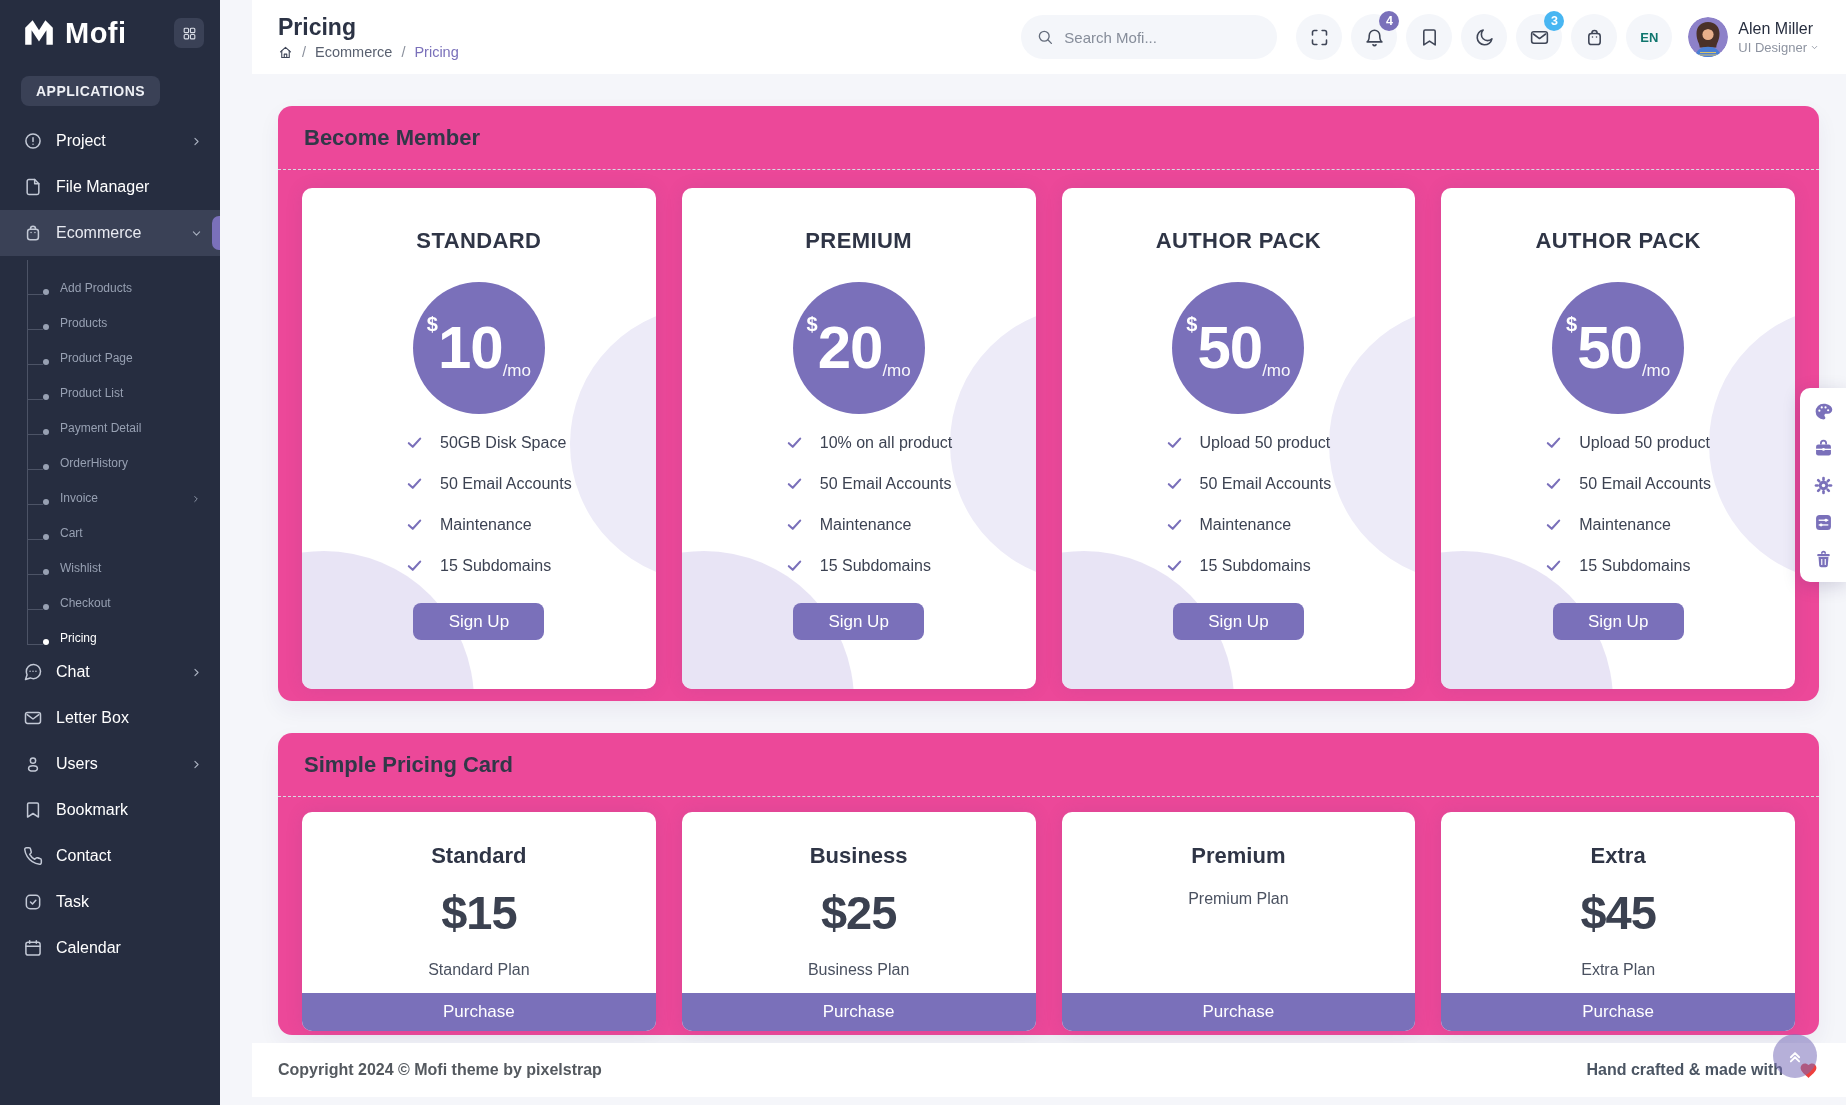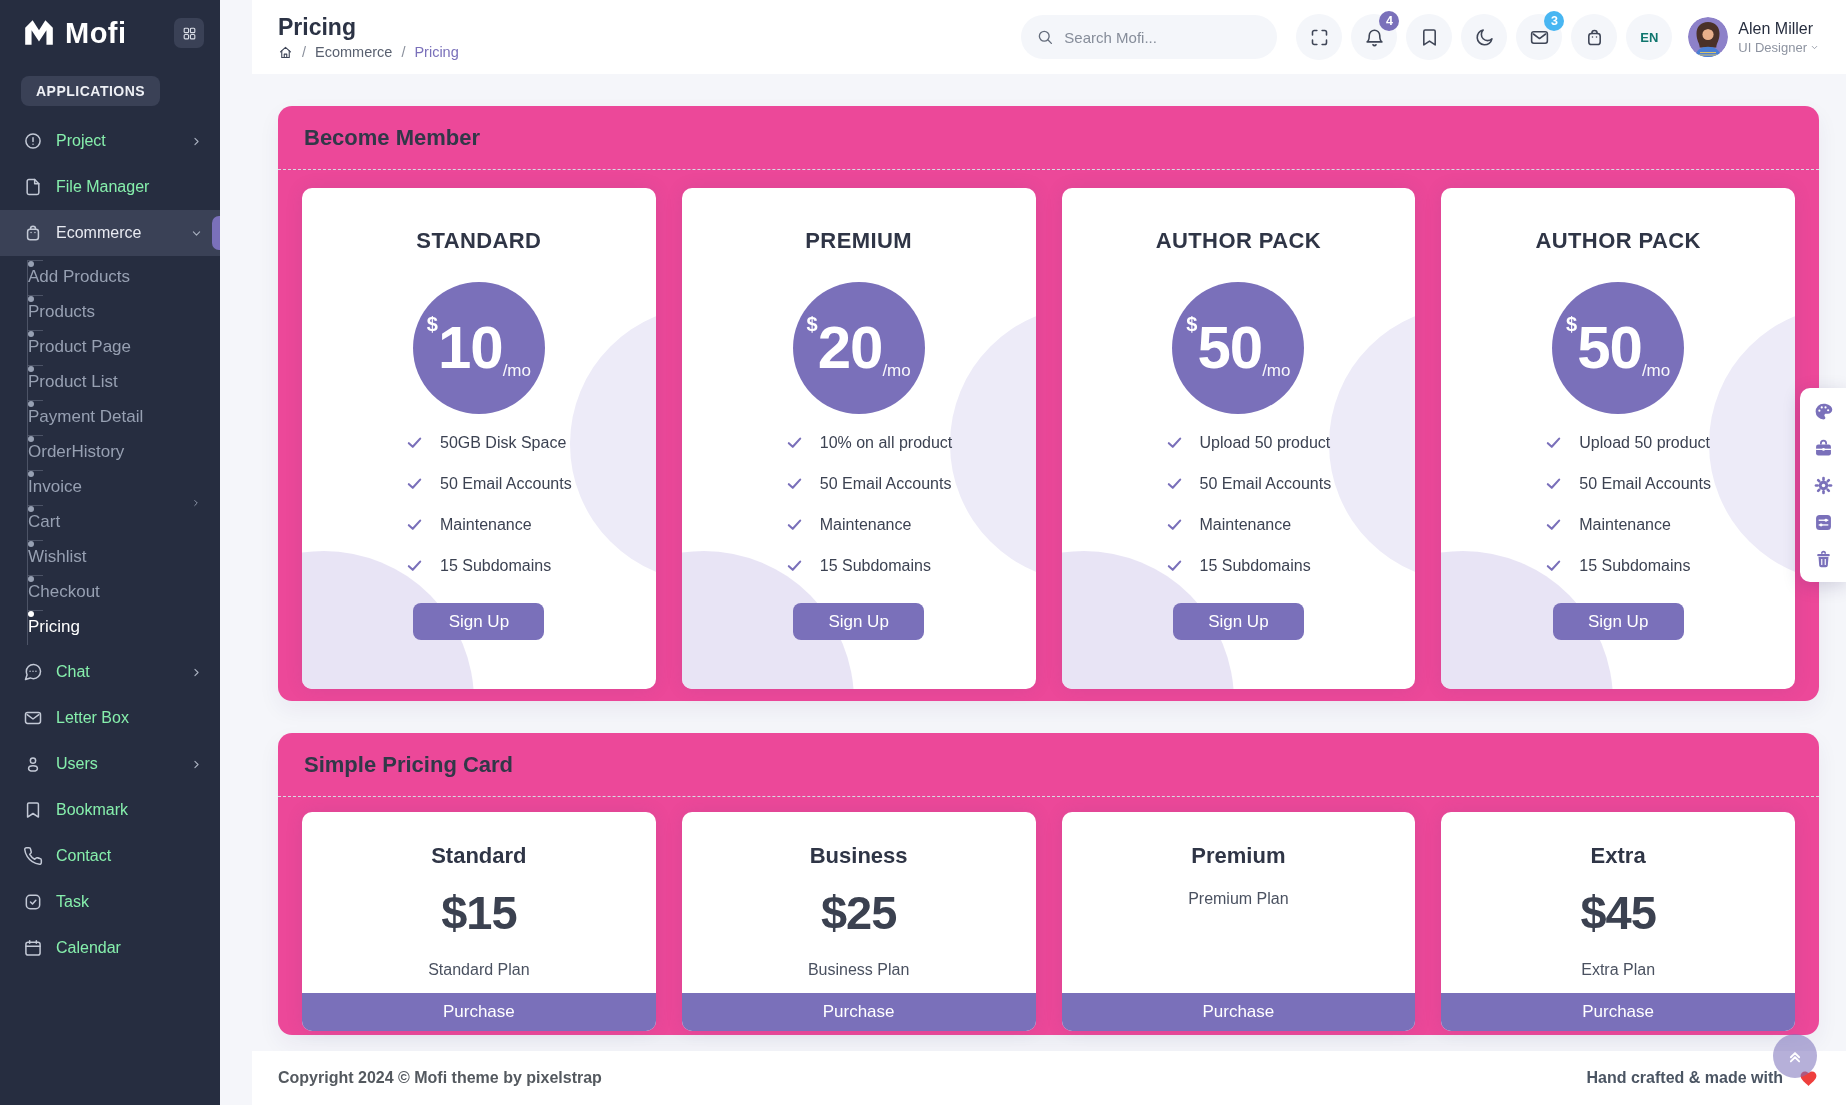--- a/index.html
+++ b/index.html
@@ -13,27 +13,27 @@
   .ic-xs { width:12px; height:12px; }
 
   
   .sidebar { position:absolute; left:0; top:0; bottom:0; width:220px; background:#262d40; color:#d0d5df; z-index:10; }
   .logo-row { display:flex; align-items:center; gap:9px; padding:16px 16px 14px 22px; }
   .brand-mark { width:34px; height:34px; }
   .brand-name { font-size:29px; font-weight:700; color:#ffffff; letter-spacing:.5px; }
   .grid-toggle { margin-left:auto; width:30px; height:30px; border-radius:7px; background:#3a4156; display:flex; align-items:center; justify-content:center; color:#d9dde6; cursor:pointer; }
   .section-pill { display:inline-block; margin:12px 0 12px 21px; background:#3a4156; color:#eef0f5; font-size:14px; font-weight:700; letter-spacing:.5px; padding:7px 15px; border-radius:8px; }
   .menu { display:block; }
-  .menu-item { position:relative; display:flex; align-items:center; gap:13px; height:46px; padding:0 16px 0 23px; font-size:16px; color:#86efac; cursor:pointer; }
+  .menu-item { position:relative; display:flex; align-items:center; gap:13px; height:46px; padding:0 16px 0 23px; font-size:16px; color:#ffffff; cursor:pointer; }
   .menu-item .mi-icon { color:#c3c9d6; }
   .menu-item .chev { margin-left:auto; color:#aab1c0; }
   .menu-item.active { background:#3a4156; color:#e8eaf1; }
   .active-indicator { position:absolute; right:0; top:6px; bottom:6px; width:8px; border-radius:7px 0 0 7px; background:#7a70ba; }
   .submenu { list-style:none; margin:4px 0 4px 27px; border-left:1px solid #4c5366; }
-  .submenu li { display:flex; align-items:flex-start; height:35px; font-size:17px; color:#97a0b2; cursor:pointer;flex-direction:column; }
+  .submenu li { display:flex; align-items:flex-end; height:35px; font-size:12px; color:#97a0b2; cursor:pointer; }
   .submenu .tick { width:15px; height:1px; background:#4c5366; flex:none; }
   .submenu .dot { width:6px; height:6px; border-radius:50%; background:#97a0b2; margin-right:11px; flex:none; }
   .submenu li.active { color:#ffffff; }
   .submenu li.active .dot { background:#ffffff; }
   .submenu .sub-chev { margin-left:auto; margin-right:18px; color:#97a0b2; }
 
   
   .topbar { position:absolute; left:252px; right:0; top:0; height:74px; background:#ffffff; display:flex; align-items:center; justify-content:space-between; padding:0 26px; z-index:5; }
   .page-head h1 { font-size:23px; font-weight:700; color:#2c3345; margin-bottom:3px; }
   .breadcrumb { display:flex; align-items:center; gap:9px; font-size:14.5px; color:#5a6170; }
@@ -81,21 +81,21 @@
   .signup { margin-top:17px; width:131px; height:37px; border-radius:8px; font-size:17px; }
 
   .simple-cards { display:grid; grid-template-columns:repeat(4,1fr); gap:26px; }
   .scard { height:219px; background:#ffffff; border-radius:10px; box-shadow:0 0 18px rgba(64,60,115,.10); overflow:hidden; text-align:center; display:flex; flex-direction:column; padding-top:31px; }
   .scard h3 { font-size:22px; font-weight:700; color:#2f3546; }
   .scard .sprice { font-size:47px; font-weight:600; color:#3b4150; margin-top:16px; letter-spacing:-1px; }
   .scard .splan { font-size:16px; color:#4a5160; margin-top:21px; }
   .purchase { margin-top:auto; width:100%; height:38px; font-size:17px; border-radius:0; }
 
   
-  .footer { position:absolute; left:252px; right:0; bottom:0; height:54px; background:#ffffff; display:flex; align-items:center; justify-content:space-between; padding:0 28px 0 26px; }
+  .footer { position:absolute; left:252px; right:0; bottom:8px; height:54px; background:#ffffff; display:flex; align-items:center; justify-content:space-between; padding:0 28px 0 26px; }
   .copyright { font-size:16px; font-weight:600; color:#54595f; }
   .tagline { display:flex; align-items:center; gap:16px; font-size:16px; font-weight:700; color:#4b5563; }
   .heart { width:19px; height:19px; }
 
   
   .customizer { position:absolute; right:0; top:388px; width:46px; background:#ffffff; border-radius:10px 0 0 10px; box-shadow:0 4px 18px rgba(46,35,94,.18); padding:11px 0; display:flex; flex-direction:column; align-items:center; gap:13px; z-index:20; }
   .cz-btn { width:24px; height:24px; border:none; background:transparent; padding:0; cursor:pointer; display:flex; align-items:center; justify-content:center; }
   .cz-btn svg { width:21px; height:21px; }
   .scroll-top { position:absolute; right:29px; bottom:27px; width:44px; height:44px; border-radius:50%; border:none; background:rgba(122,112,186,.55); color:#ffffff; display:flex; align-items:center; justify-content:center; cursor:pointer; z-index:30; }
 </style>

